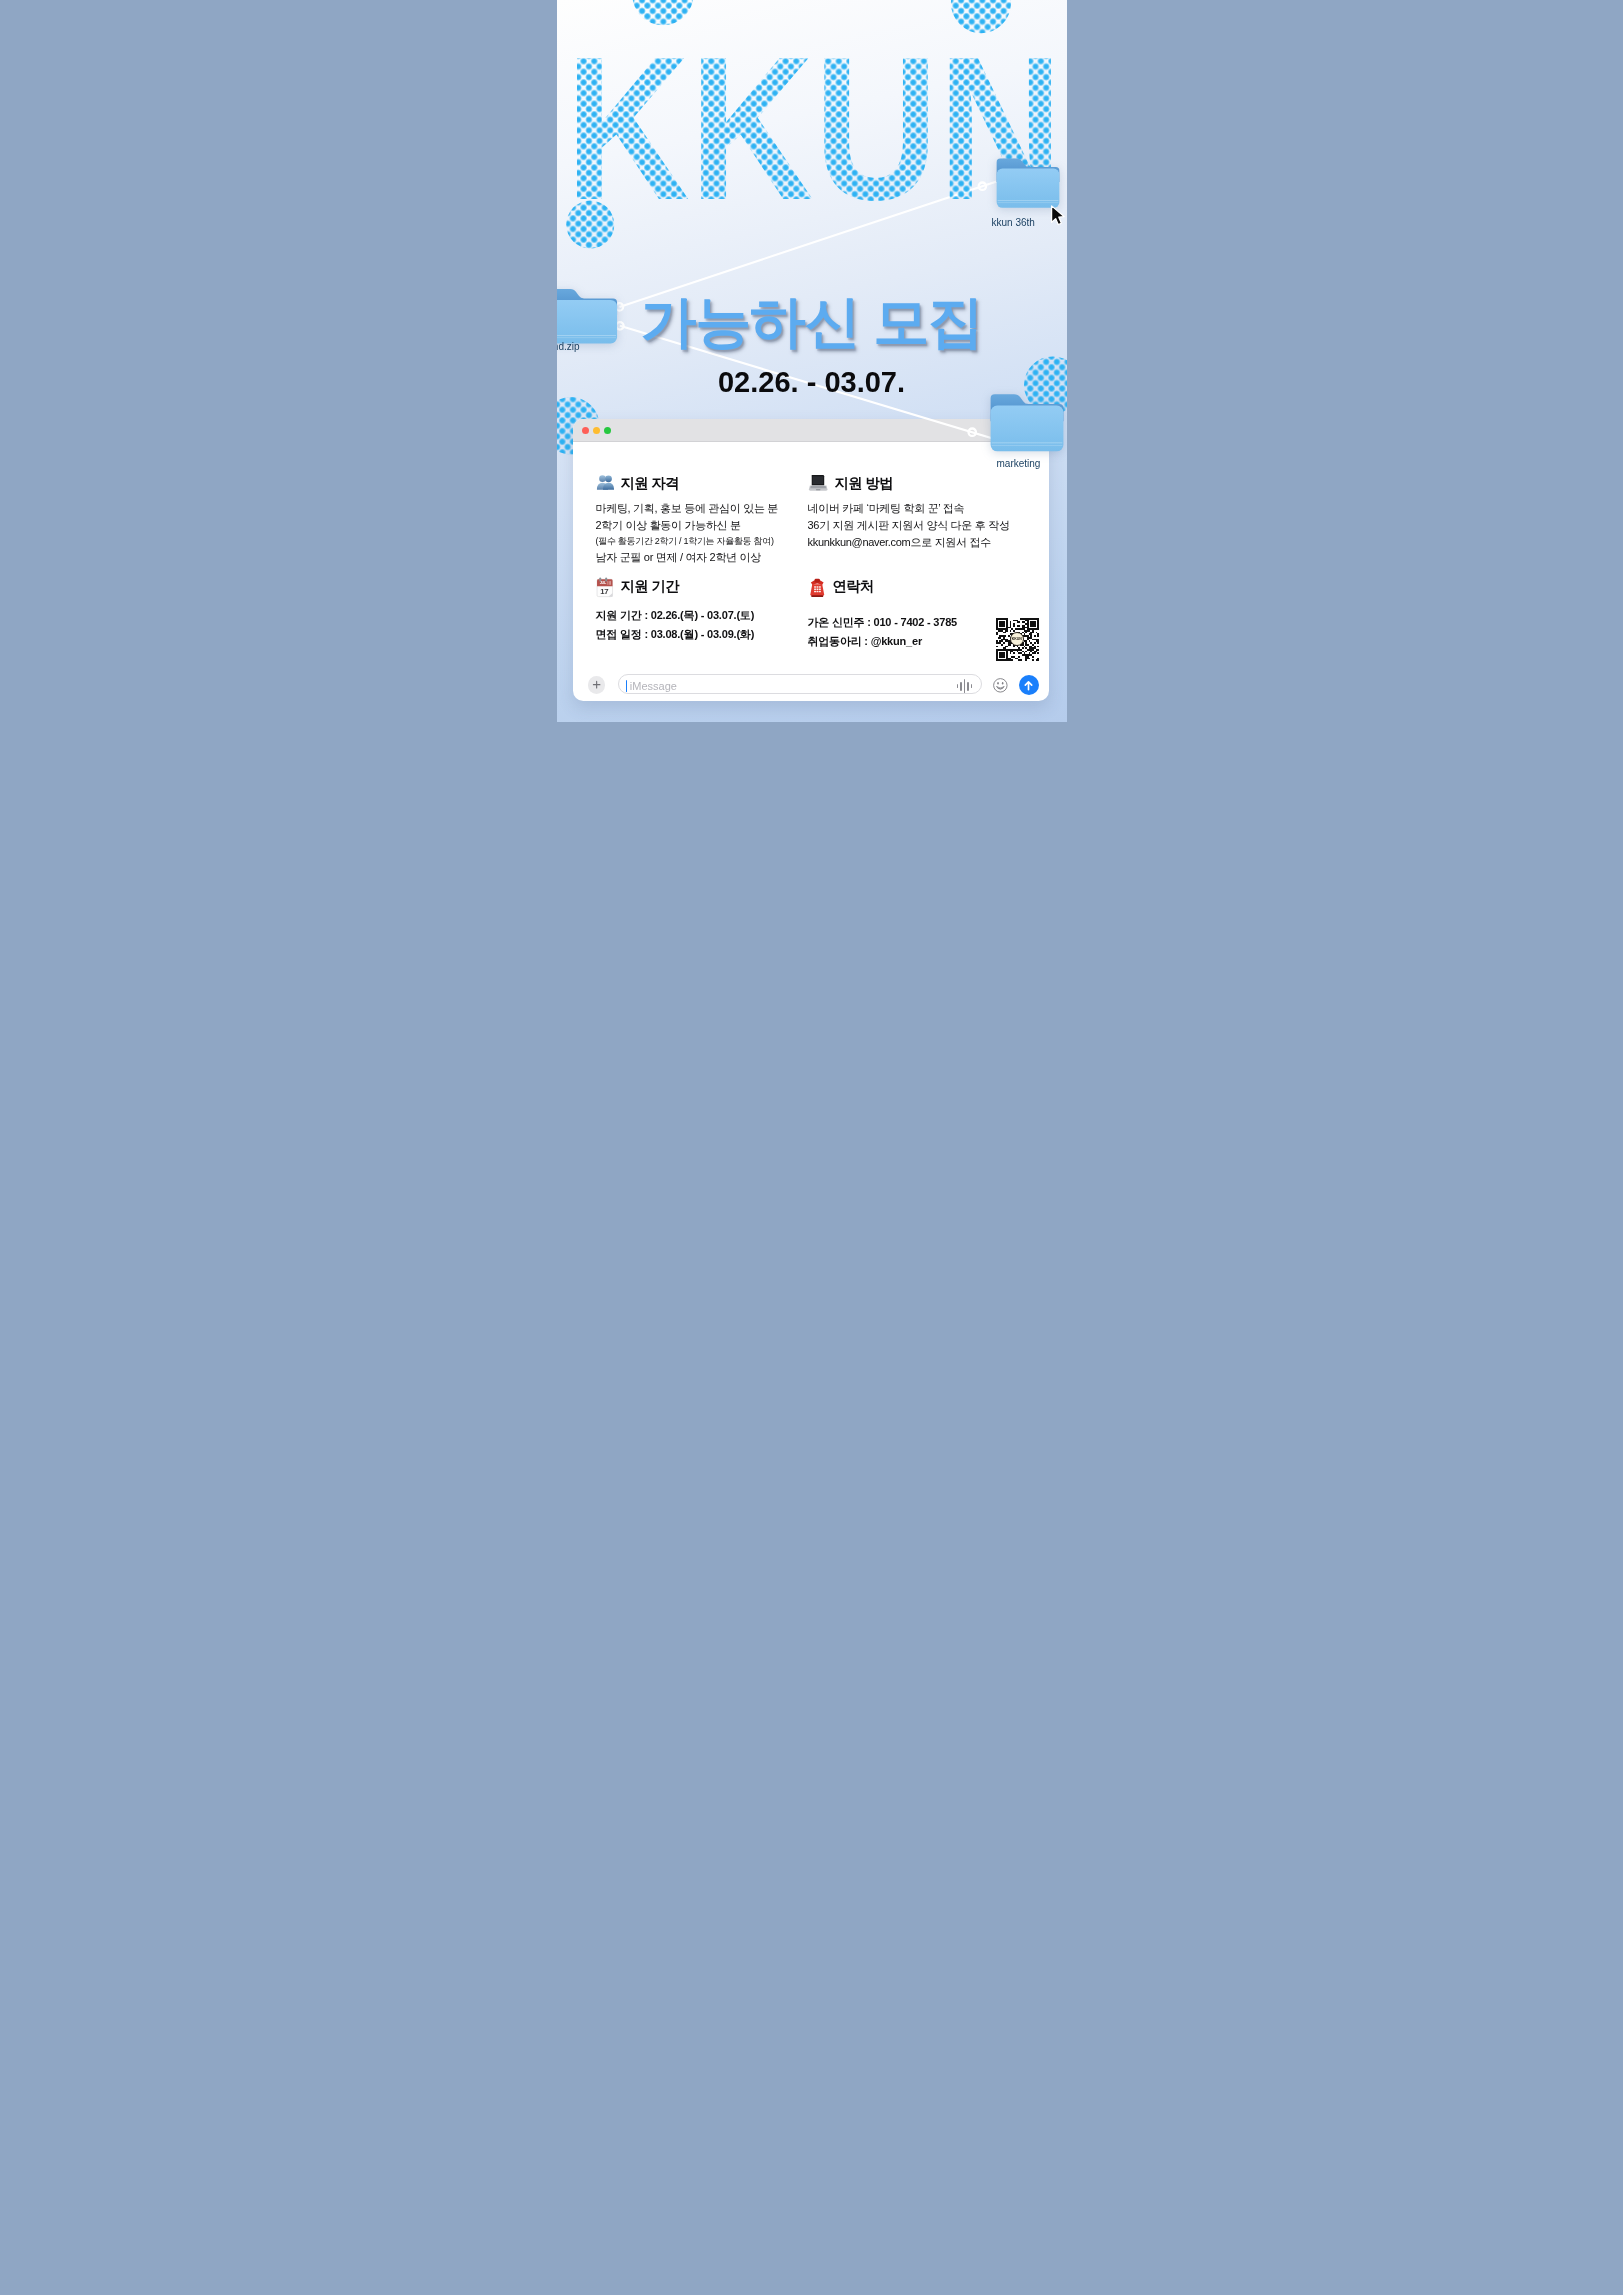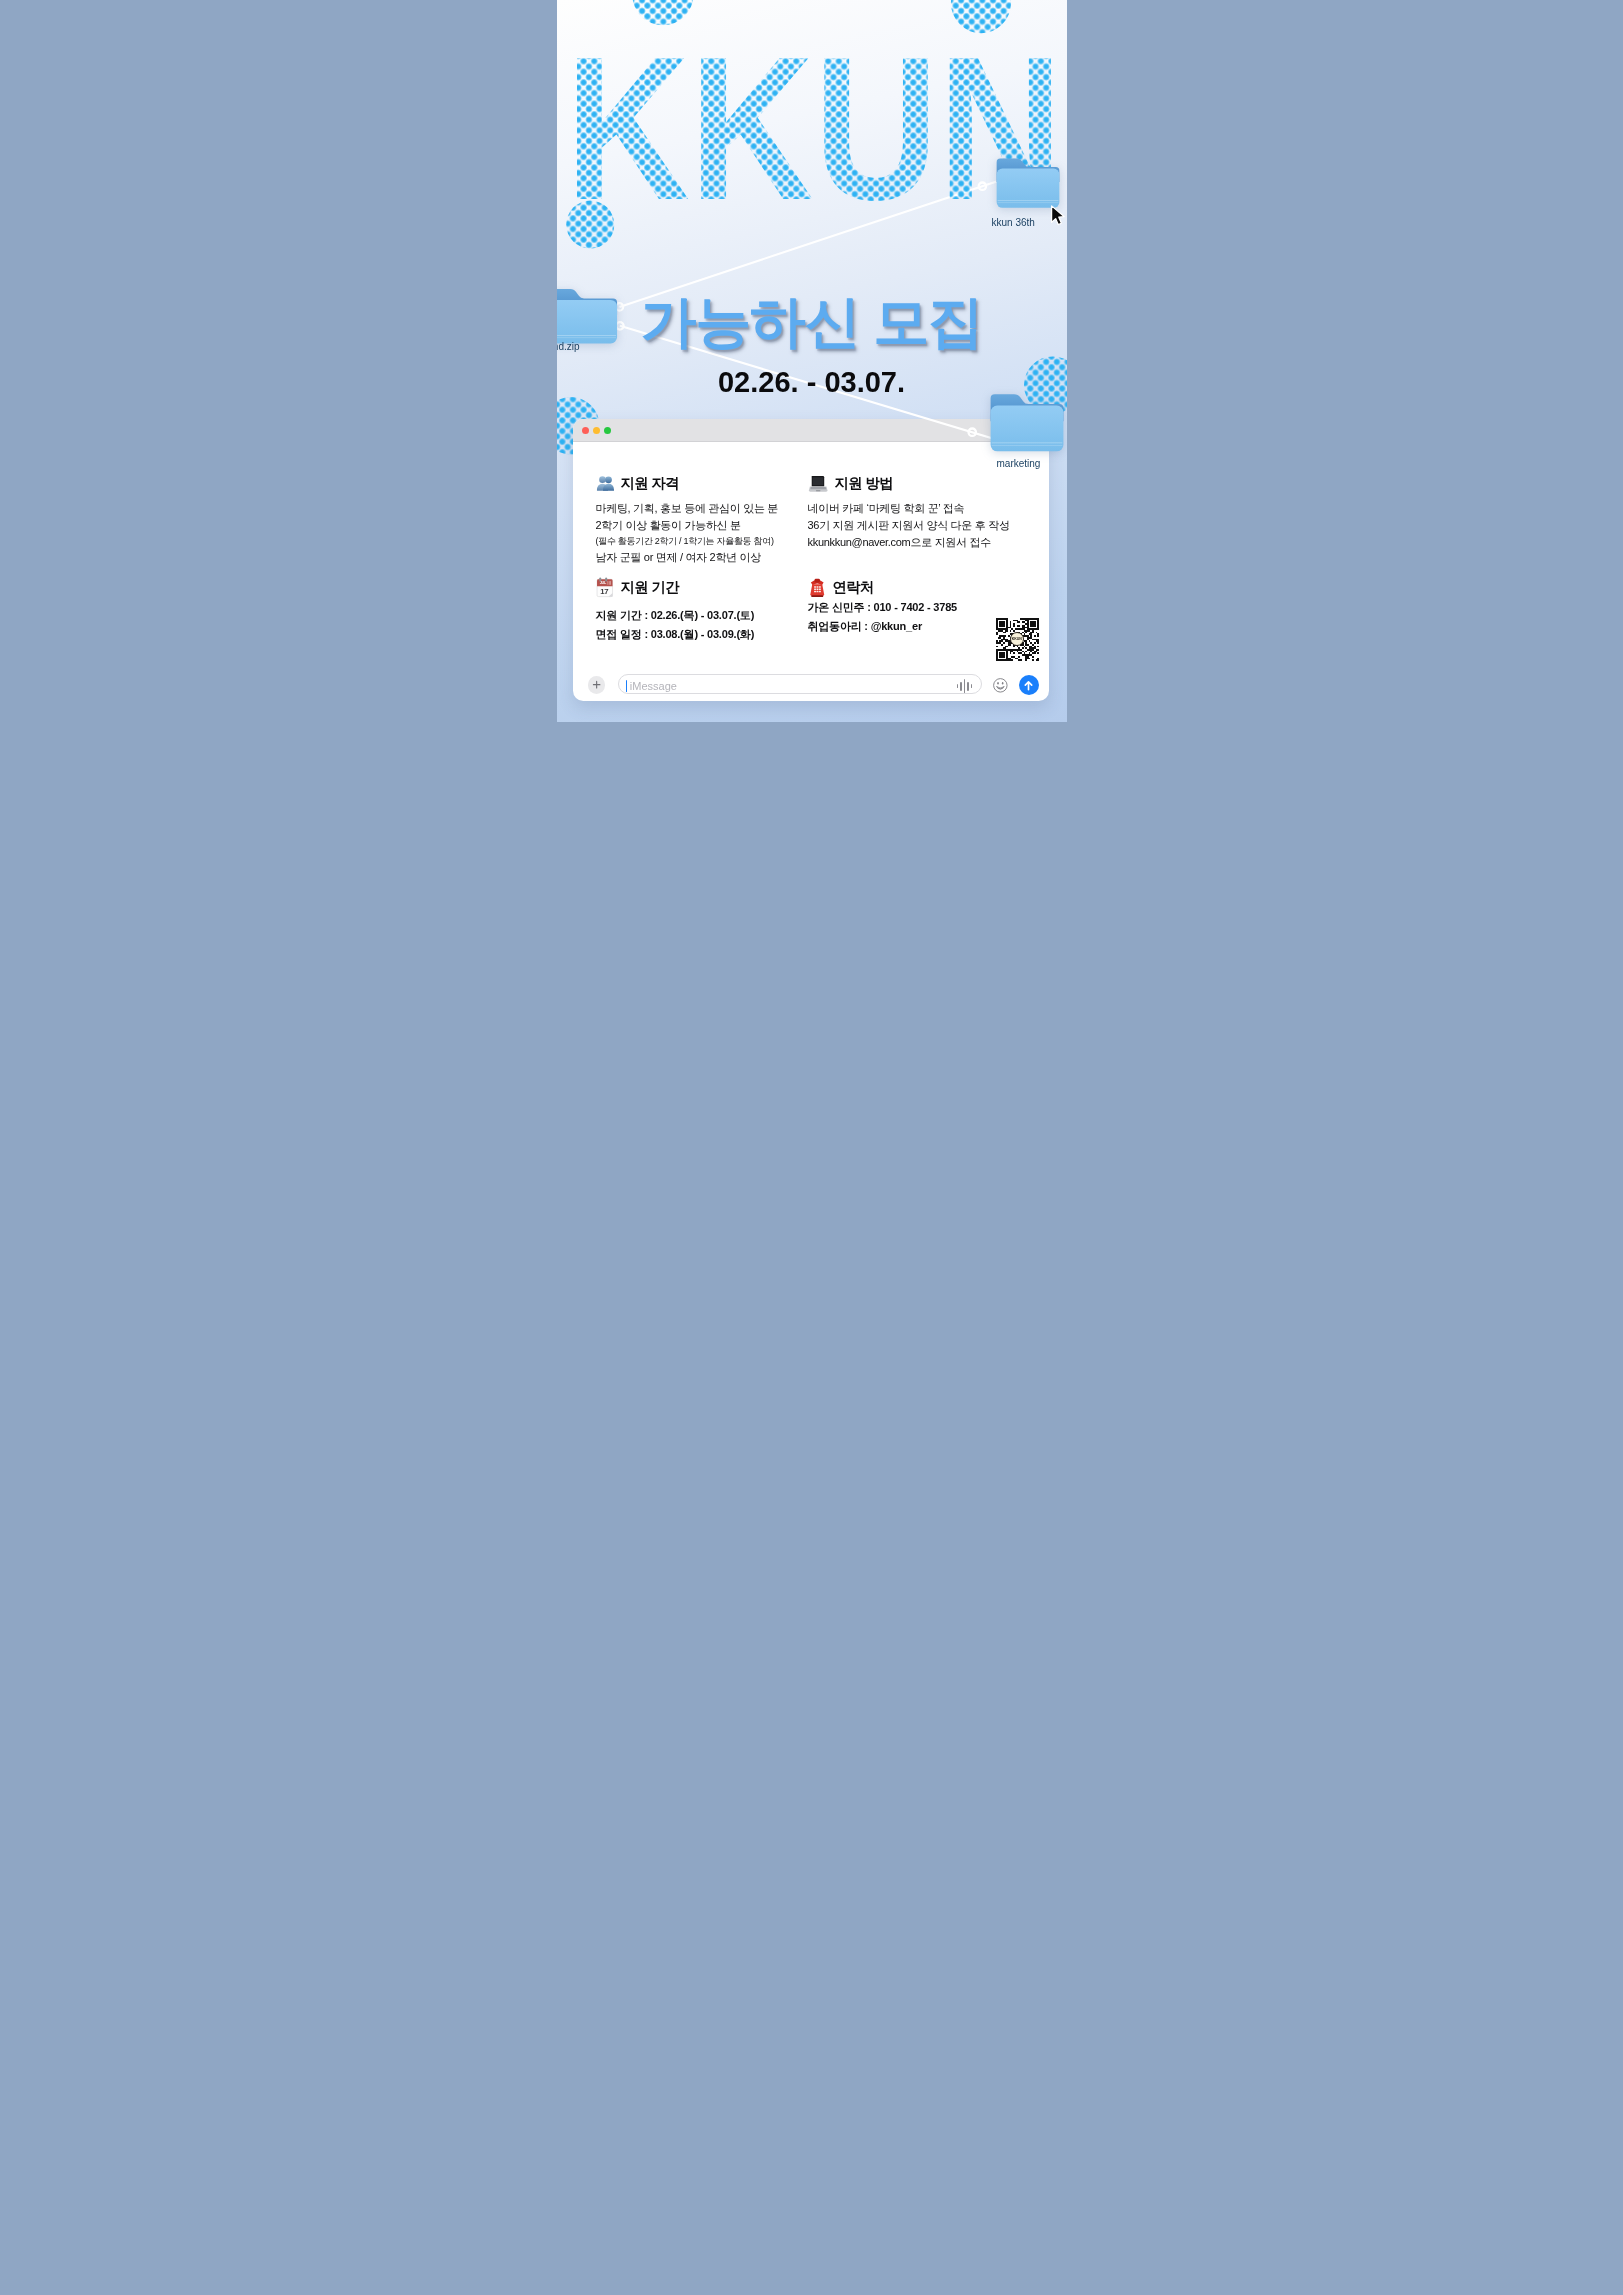--- a/index.html
+++ b/index.html
@@ -23,21 +23,21 @@
   .folder{z-index:5;filter:drop-shadow(0 2.8px 4.6px rgba(70,100,140,.22));}
   .folder-label{z-index:5;font-size:10px;font-weight:400;color:#1d4263;text-align:left;white-space:nowrap;}
   #cursor{z-index:6;}
   
   #card{left:16px;top:419px;width:476px;height:282px;background:#fff;border-radius:10.2px;z-index:2;
     box-shadow:0 6.5px 15.7px rgba(60,80,120,.16);}
   #titlebar{left:0;top:0;width:100%;height:23px;background:#e2e2e4;border-bottom:0.5px solid #d2d2d5;
     border-radius:10.2px 10.2px 0 0;}
   .tl{top:7.9px;width:7px;height:7px;border-radius:50%;}
   
-  .sec-head{display:flex;align-items:center;gap:6.5px;font-size:14.3px;font-weight:800;color:#0e0e10;letter-spacing:-0.5px;white-space:nowrap;}
+  .sec-head{display:flex;gap:6.5px;font-size:14.3px;font-weight:800;color:#0e0e10;letter-spacing:-0.5px;white-space:nowrap;}
   .ln{font-size:11px;line-height:17px;font-weight:400;color:#101012;letter-spacing:-0.3px;white-space:nowrap;}
   .ln.sm{font-size:9px;line-height:14.3px;}
   .ln2{font-size:11px;line-height:18.5px;font-weight:700;color:#101012;letter-spacing:-0.2px;white-space:nowrap;}
   
   #plus-btn{left:15px;top:257px;width:17.6px;height:17.6px;border-radius:50%;background:#e9e9eb;
     display:flex;align-items:center;justify-content:center;}
   #msg-field{left:45px;top:255px;width:364px;height:20px;border:0.7px solid #dcdce0;border-radius:11px;background:#fff;}
   #msg-input{position:absolute;left:9.3px;top:0;width:296px;height:21px;border:none;outline:none;background:transparent;
     font-size:11px;color:#333;}
   #msg-input::placeholder{color:#b4b4ba;}
@@ -173,21 +173,21 @@
             <rect x="13" y="25" width="4.4" height="3.6" rx="1"></rect>
               <rect x="18.3" y="25" width="4.4" height="3.6" rx="1"></rect>
               <rect x="23.6" y="25" width="4.4" height="3.6" rx="1"></rect>
             <rect x="13" y="30" width="4.4" height="3.6" rx="1"></rect>
               <rect x="18.3" y="30" width="4.4" height="3.6" rx="1"></rect>
               <rect x="23.6" y="30" width="4.4" height="3.6" rx="1"></rect>
           </g>
         </svg>
         <span>연락처</span>
       </div>
-      <div style="margin-top:0">
+      <div style="margin-top:15px">
         <div class="ln2">가온 신민주 : 010 - 7402 - 3785</div>
         <div class="ln2">취업동아리 : @kkun_er</div>
       </div>
     </div>
 
     <div id="qr-wrap" class="abs">
       <svg id="qr-svg" width="43" height="43" viewBox="0 0 25 25" shape-rendering="crispEdges">
           <rect x="0" y="0" width="25" height="25" fill="#fff"></rect>
           <rect x="14" y="0" width="1" height="1" fill="#111"></rect>
           <rect x="15" y="0" width="1" height="1" fill="#111"></rect>

